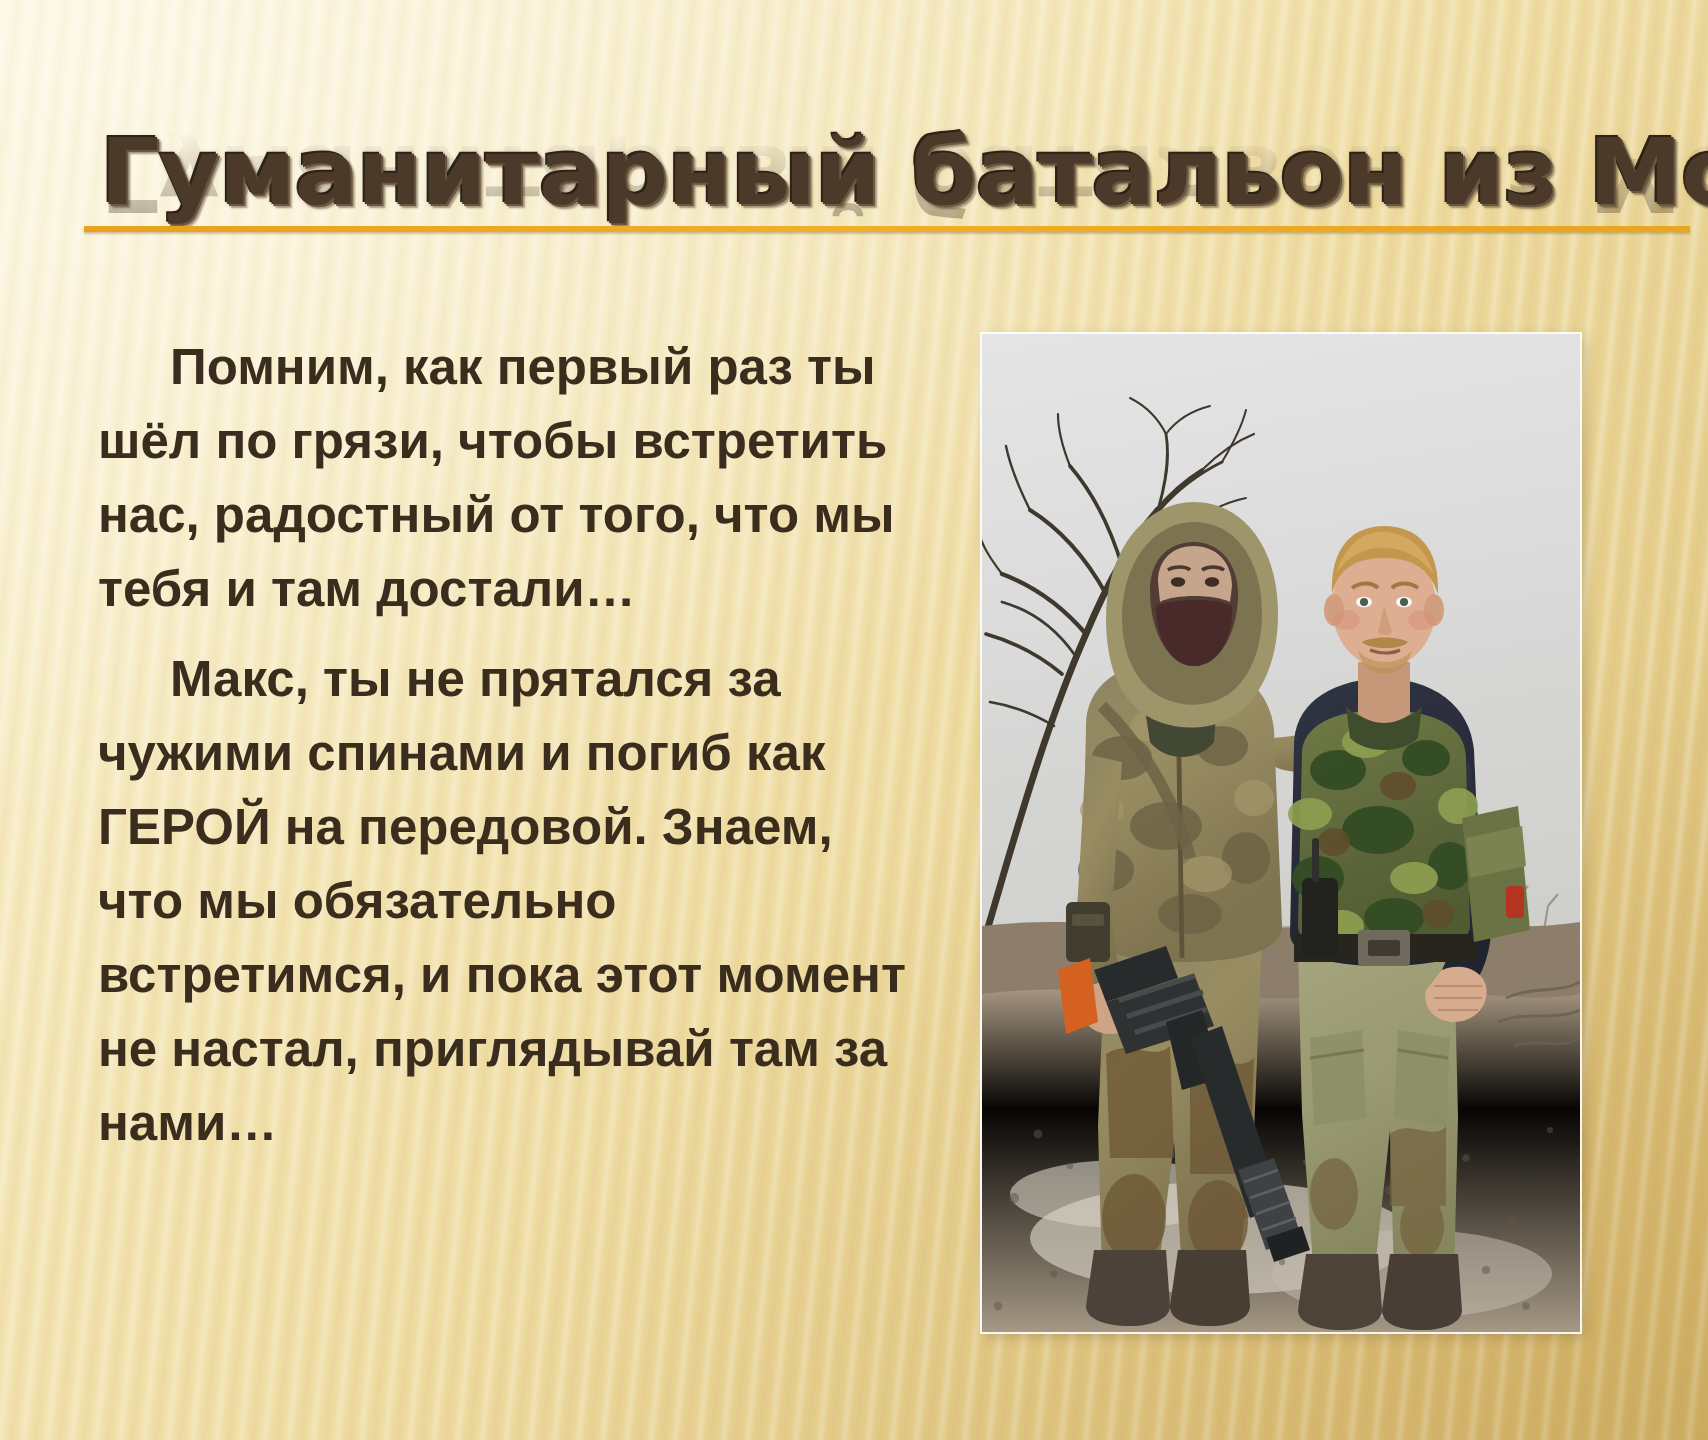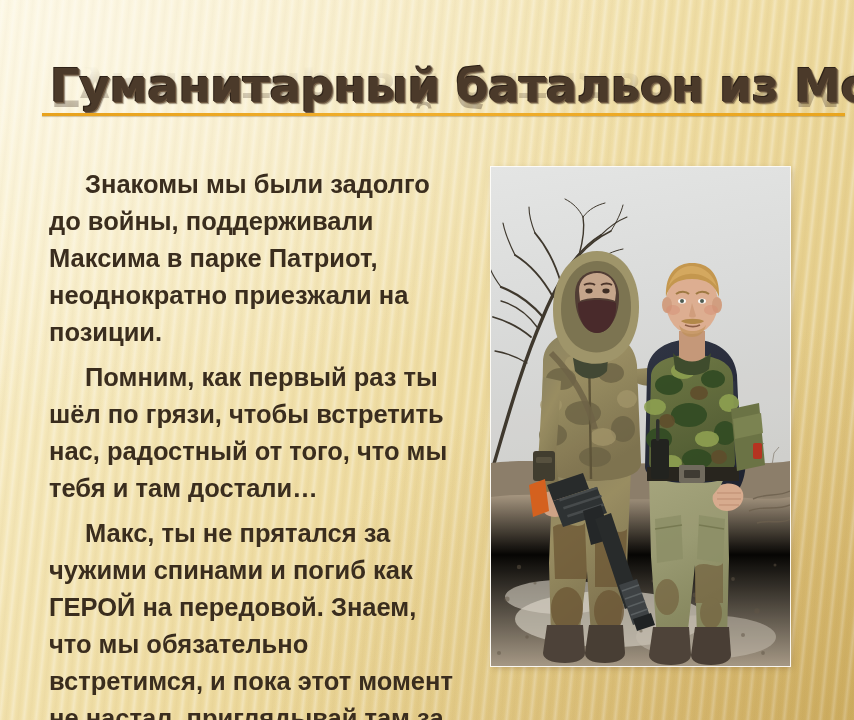--- a/index.html
+++ b/index.html
@@ -152,21 +152,20 @@
 
 <div id="slide">
 
   <div id="title-block">
     <div class="title-reflection">Гуманитарный батальон из Москвы</div>
     <div class="title-text">Гуманитарный батальон из Москвы</div>
   </div>
   <div id="title-rule"></div>
 
   <div id="body-text">
-    <p>Знакомы мы были задолго до войны, поддерживали Максима в парке Патриот, неоднократно приезжали на позиции.</p>
     <p>Помним, как первый раз ты шёл по грязи, чтобы встретить нас, радостный от того, что мы тебя и там достали…</p>
     <p>Макс, ты не прятался за чужими спинами и погиб как ГЕРОЙ на передовой. Знаем, что мы обязательно встретимся, и пока этот момент не настал, приглядывай там за нами…</p>
   </div>
 
   <div id="photo-frame">
     <svg id="photo-svg" viewBox="0 0 299 499" preserveAspectRatio="xMidYMid slice">
       <defs>
         <linearGradient id="skyG" x1="0" y1="0" x2="0.15" y2="1">
           <stop offset="0%" stop-color="#e9ebec"></stop>
           <stop offset="45%" stop-color="#dfe1e2"></stop>

